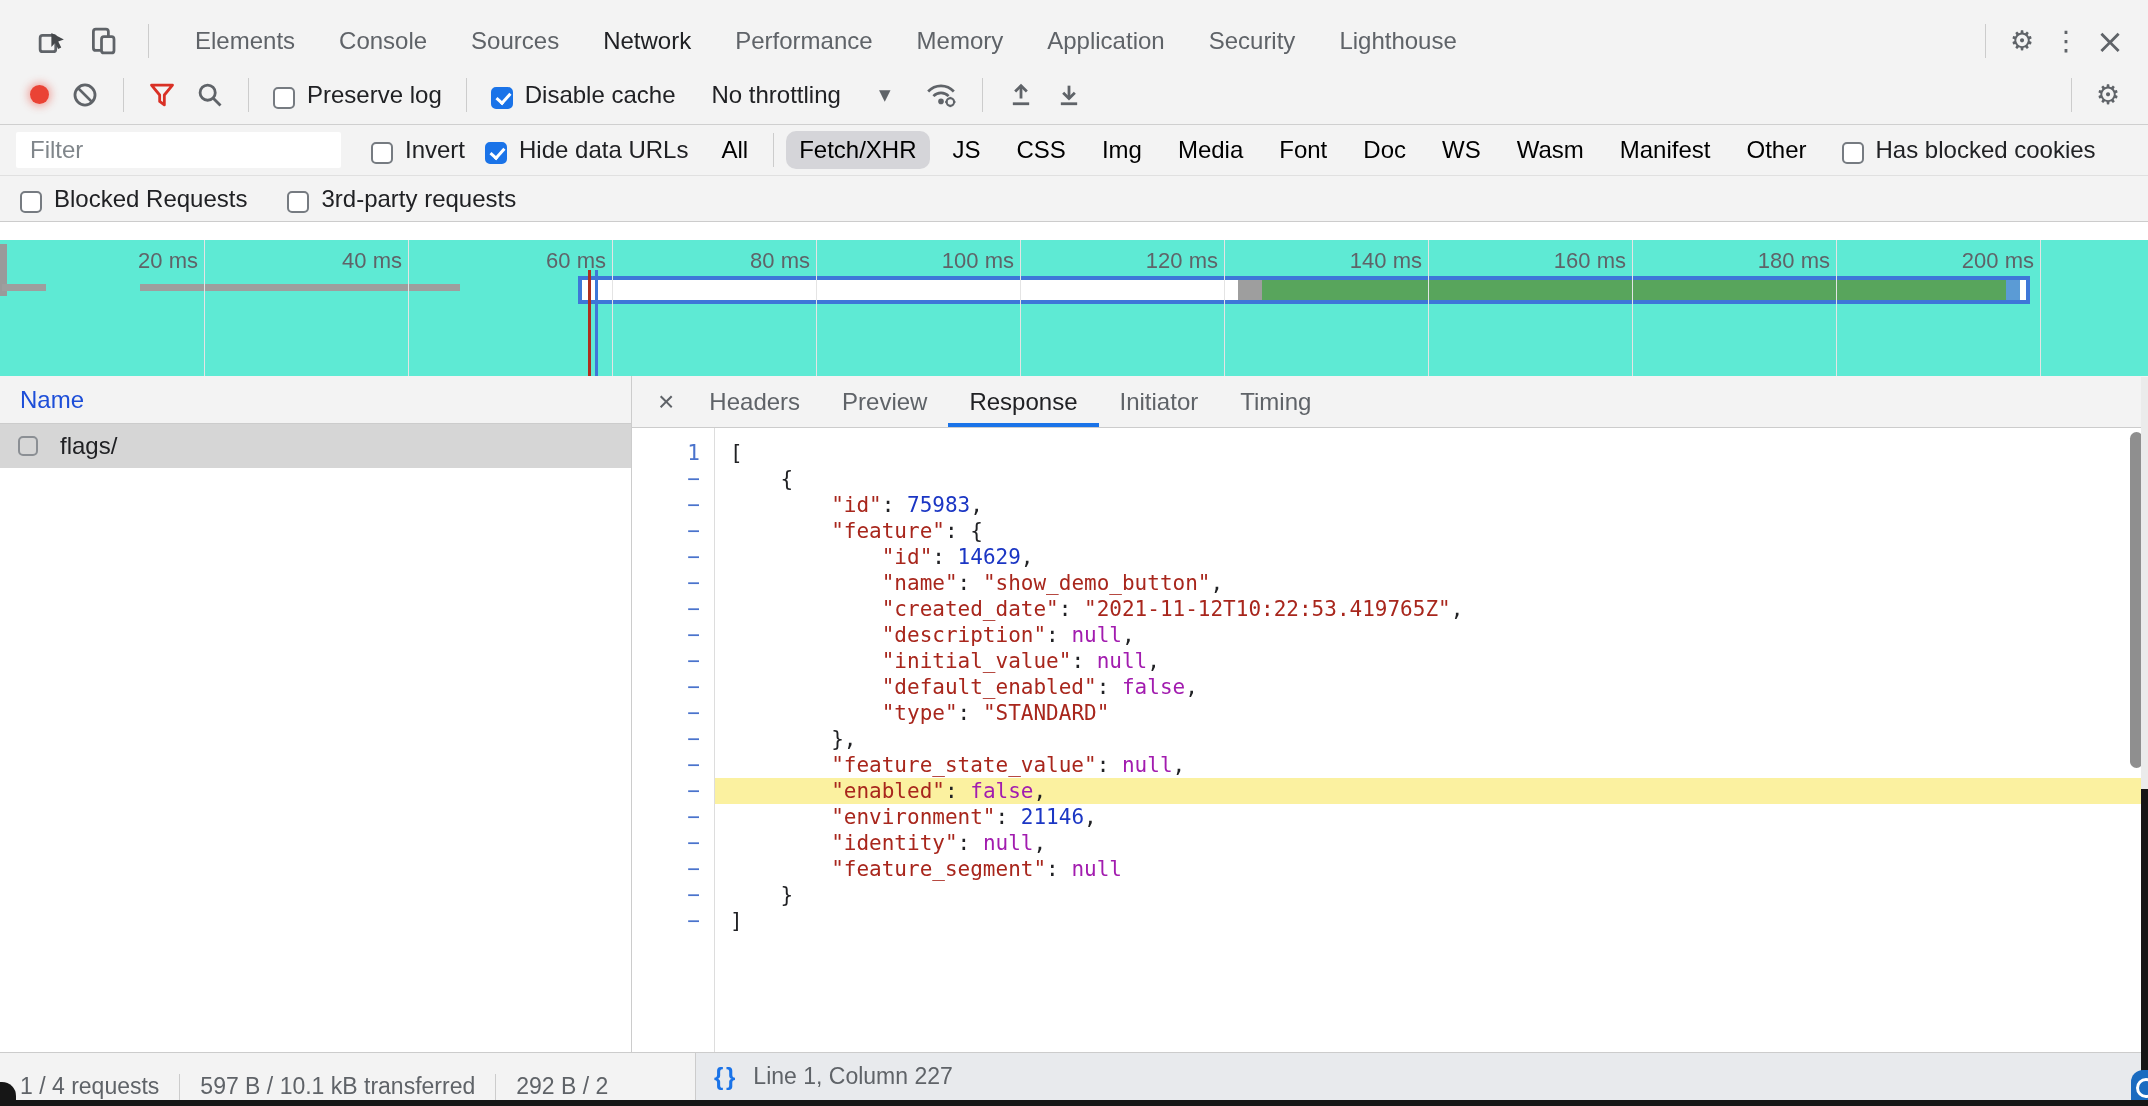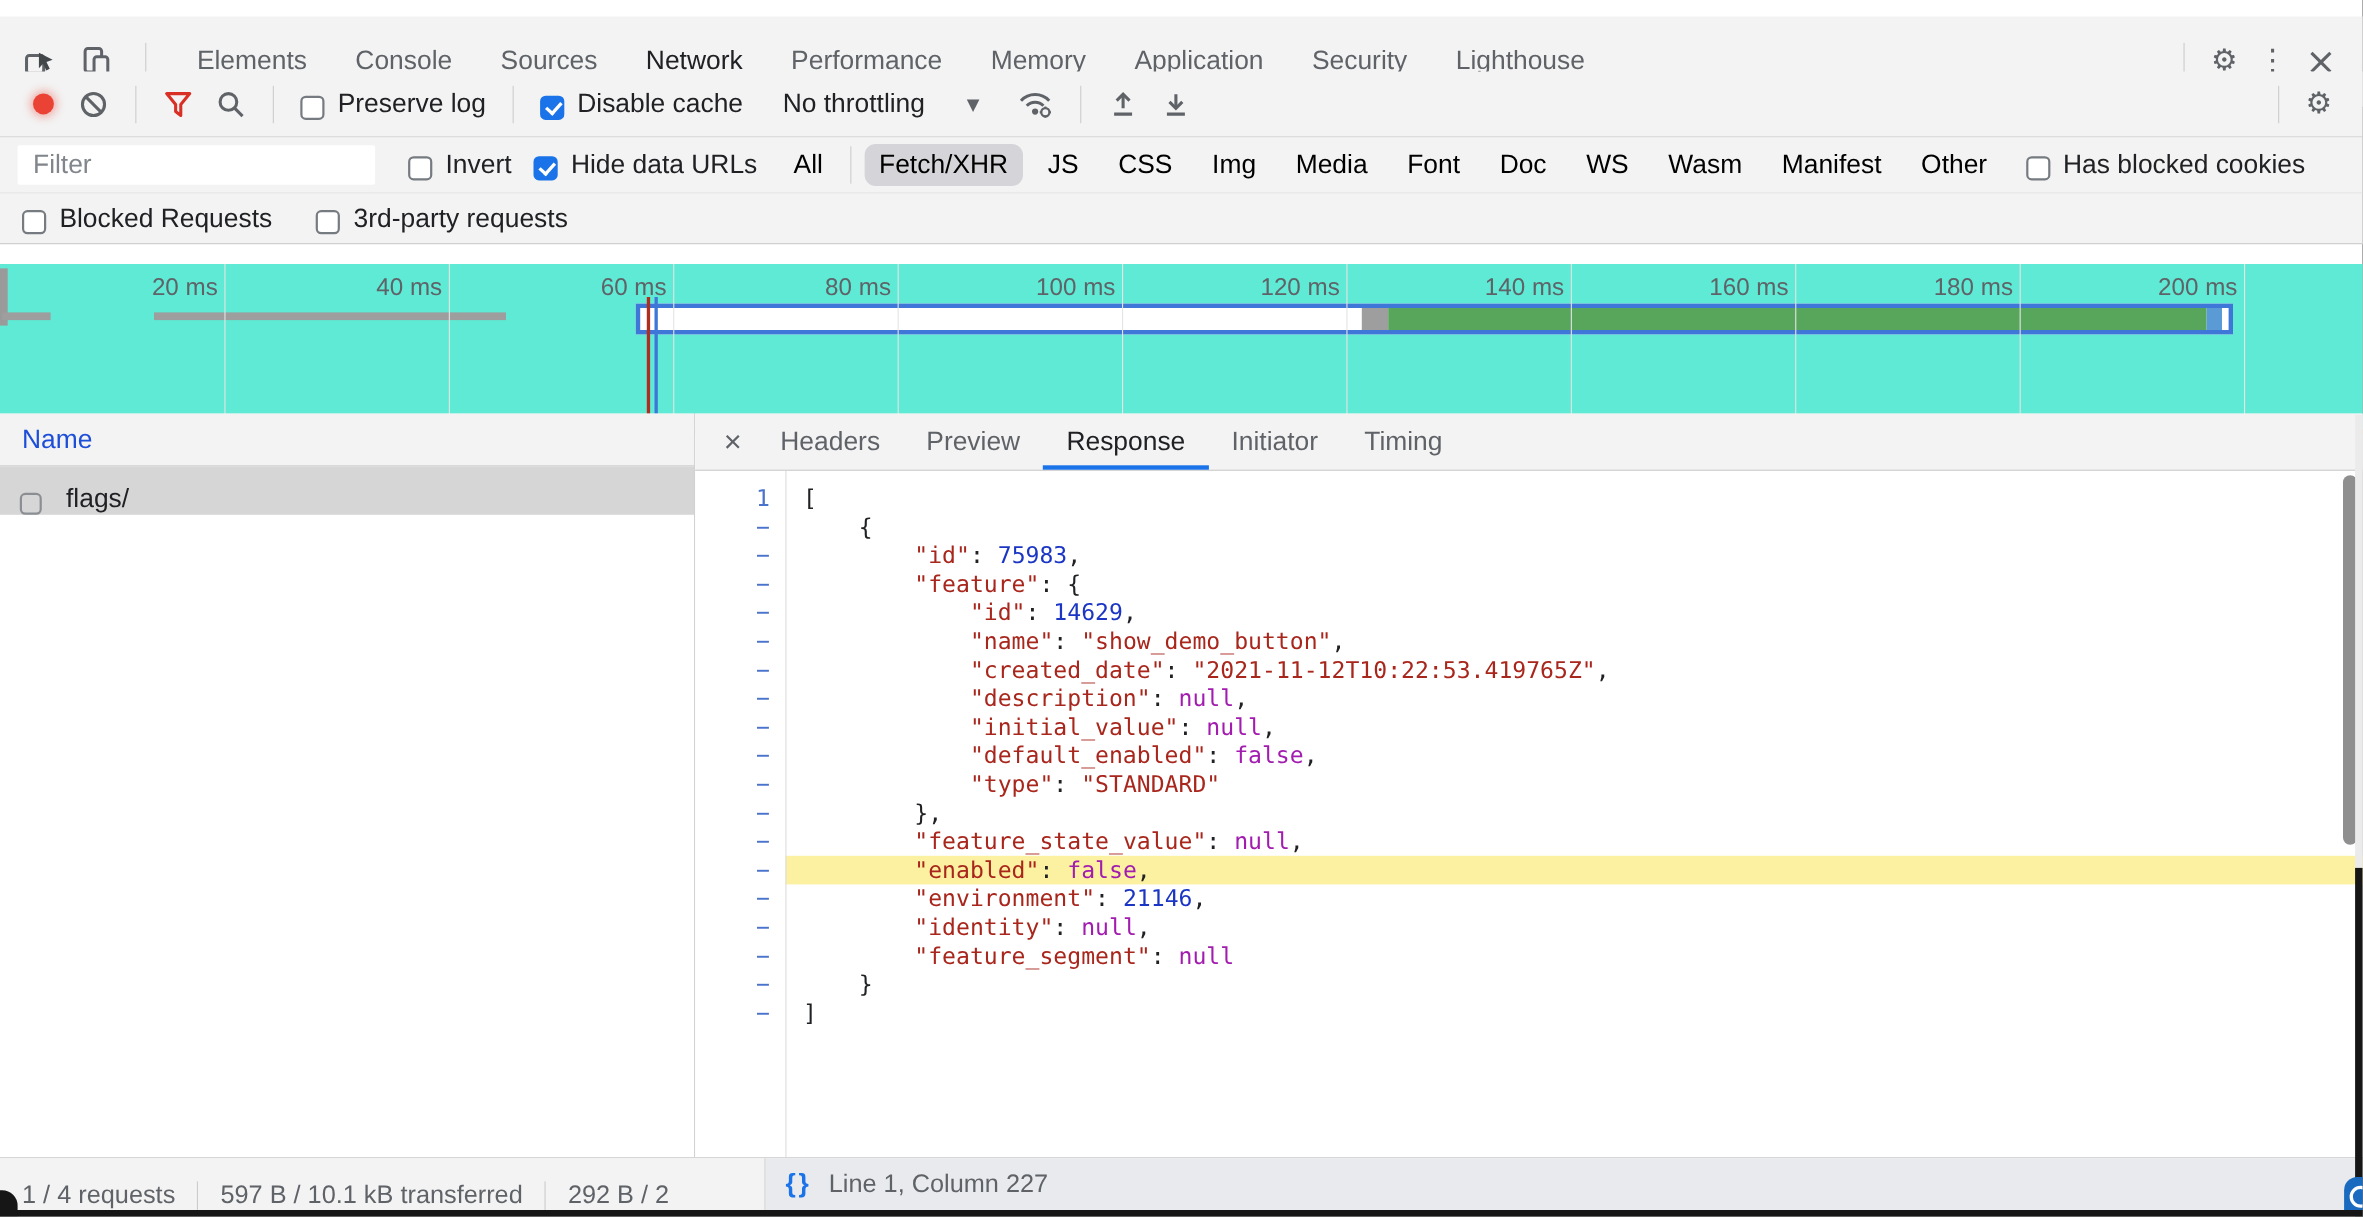--- a/index.html
+++ b/index.html
@@ -10,21 +10,21 @@
   
   .bar { position:absolute; left:0; right:0; background:#f3f3f3; display:flex; align-items:center; }
   .vsep { width:1px; height:34px; background:#ccc; margin:0 14px; flex:none; }
   .icon-glyph { font-family:"DejaVu Sans", sans-serif; color:#5f6368; }
   .cb { width:22px; height:22px; border:2.5px solid #767b81; border-radius:5px; background:#fff; flex:none; }
   .cb.checked { background:#1a73e8; border-color:#1a73e8; }
   .cb.checked::after { content:""; display:block; width:6px; height:11px; border:solid #fff; border-width:0 3px 3px 0; transform:rotate(42deg); margin:1px 0 0 6px; }
   .cb-label { margin-left:12px; font-size:24px; color:#202124; white-space:nowrap; }
 
   
-  .tabbar { top:15px; height:82px; border-bottom:1px solid #cfcfcf; padding-left:14px; }
+  .tabbar { top:0; height:82px; border-bottom:1px solid #cfcfcf; padding-left:30px; }
   .tabbar .toolgroup { display:flex; align-items:center; gap:8px; }
   .iconbtn { width:44px; height:44px; display:flex; align-items:center; justify-content:center; flex:none; }
   #top-tabs { display:flex; height:100%; align-items:stretch; margin-left:10px; }
   .top-tab { display:flex; align-items:center; padding:0 22px; font-size:24px; color:#5f6368; border-bottom:4px solid transparent; padding-top:4px; white-space:nowrap; }
   .top-tab.active { color:#202124; border-bottom-color:#1a73e8; }
   .tabbar-right { margin-left:auto; display:flex; align-items:center; padding-right:16px; }
 
   
   .nettoolbar { top:65px; height:60px; border-bottom:1px solid #cfcfcf; padding-left:18px; }
   .record-dot { width:19px; height:19px; border-radius:50%; background:#ea4335; box-shadow:0 0 9px 2px rgba(234,67,53,.45); margin:0 12px; flex:none; }
@@ -52,21 +52,21 @@
   .ov-gray-bar { position:absolute; height:7px; background:#9e9e9e; top:44px; }
   .ov-stub { position:absolute; left:0; top:4px; width:7px; height:52px; background:#9a9a9a; }
   .ov-selected-bar { position:absolute; left:578px; top:36px; width:1452px; height:28px; border:4px solid #3e77d8; background:#fff; }
   .seg { position:absolute; top:0; height:20px; }
   .vline { position:absolute; top:30px; height:122px; width:3px; }
 
   
   .main { position:absolute; top:376px; left:0; right:0; height:676px; display:flex; }
   .requests { width:632px; flex:none; border-right:1px solid #ccc; background:#fff; }
   .req-header { height:48px; background:#f3f3f3; border-bottom:1px solid #ccc; display:flex; align-items:center; padding-left:20px; font-size:24px; color:#1d4ed8; }
-  .req-row { height:44px; display:flex; align-items:flex-end; padding-left:18px; font-size:24px; color:#202124; }
+  .req-row { height:44px; display:flex; align-items:center; padding-left:18px; font-size:24px; color:#202124; }
   .req-row.selected { background:#d6d6d6; }
   .req-row .cb { width:20px; height:20px; border-color:#8b8f94; background:transparent; margin-right:22px; }
 
   .detail { flex:1; display:flex; flex-direction:column; background:#fff; position:relative; }
   .detail-tabs { height:52px; background:#f3f3f3; border-bottom:1px solid #ccc; display:flex; align-items:stretch; padding-left:12px; flex:none; }
   .dt-close { display:flex; align-items:center; padding:0 14px; font-size:28px; color:#5f6368; }
   .dtab { display:flex; align-items:center; padding:0 21px; font-size:24px; color:#5f6368; border-bottom:4px solid transparent; padding-top:4px; white-space:nowrap; }
   .dtab.active { color:#202124; border-bottom-color:#1a73e8; }
 
   .code-area { position:relative; flex:1; overflow:hidden; padding-top:12px; }

